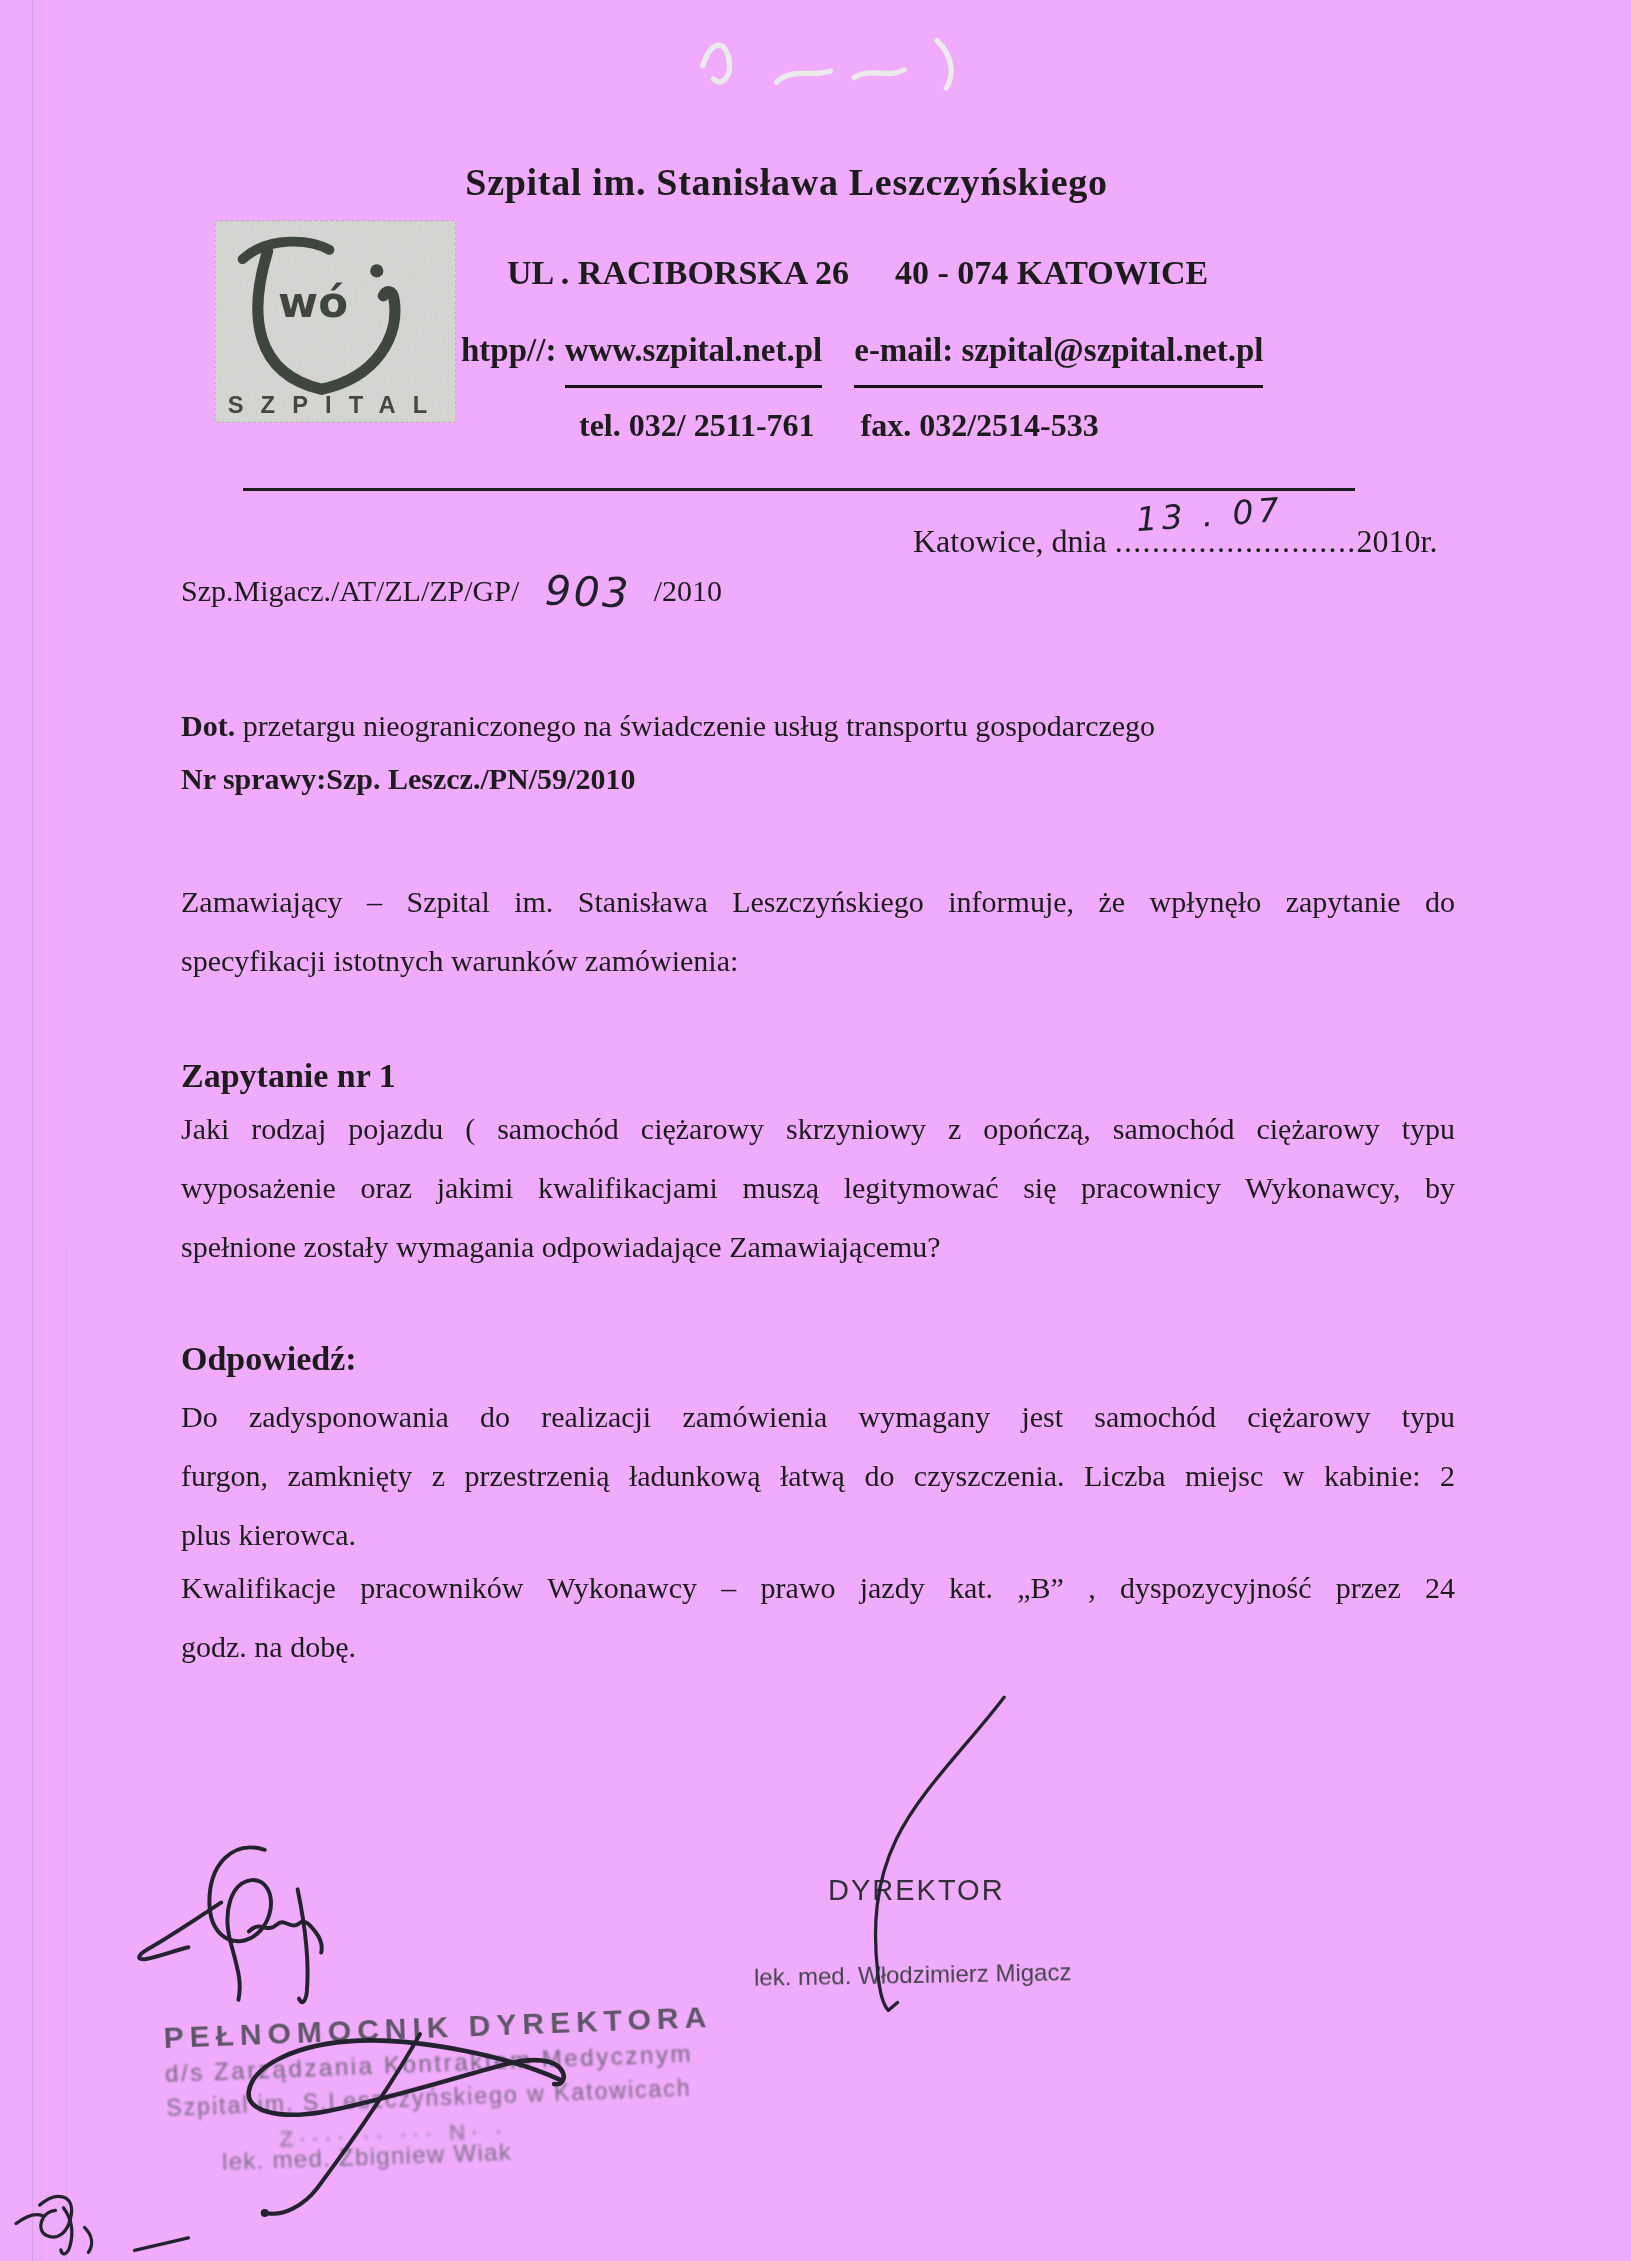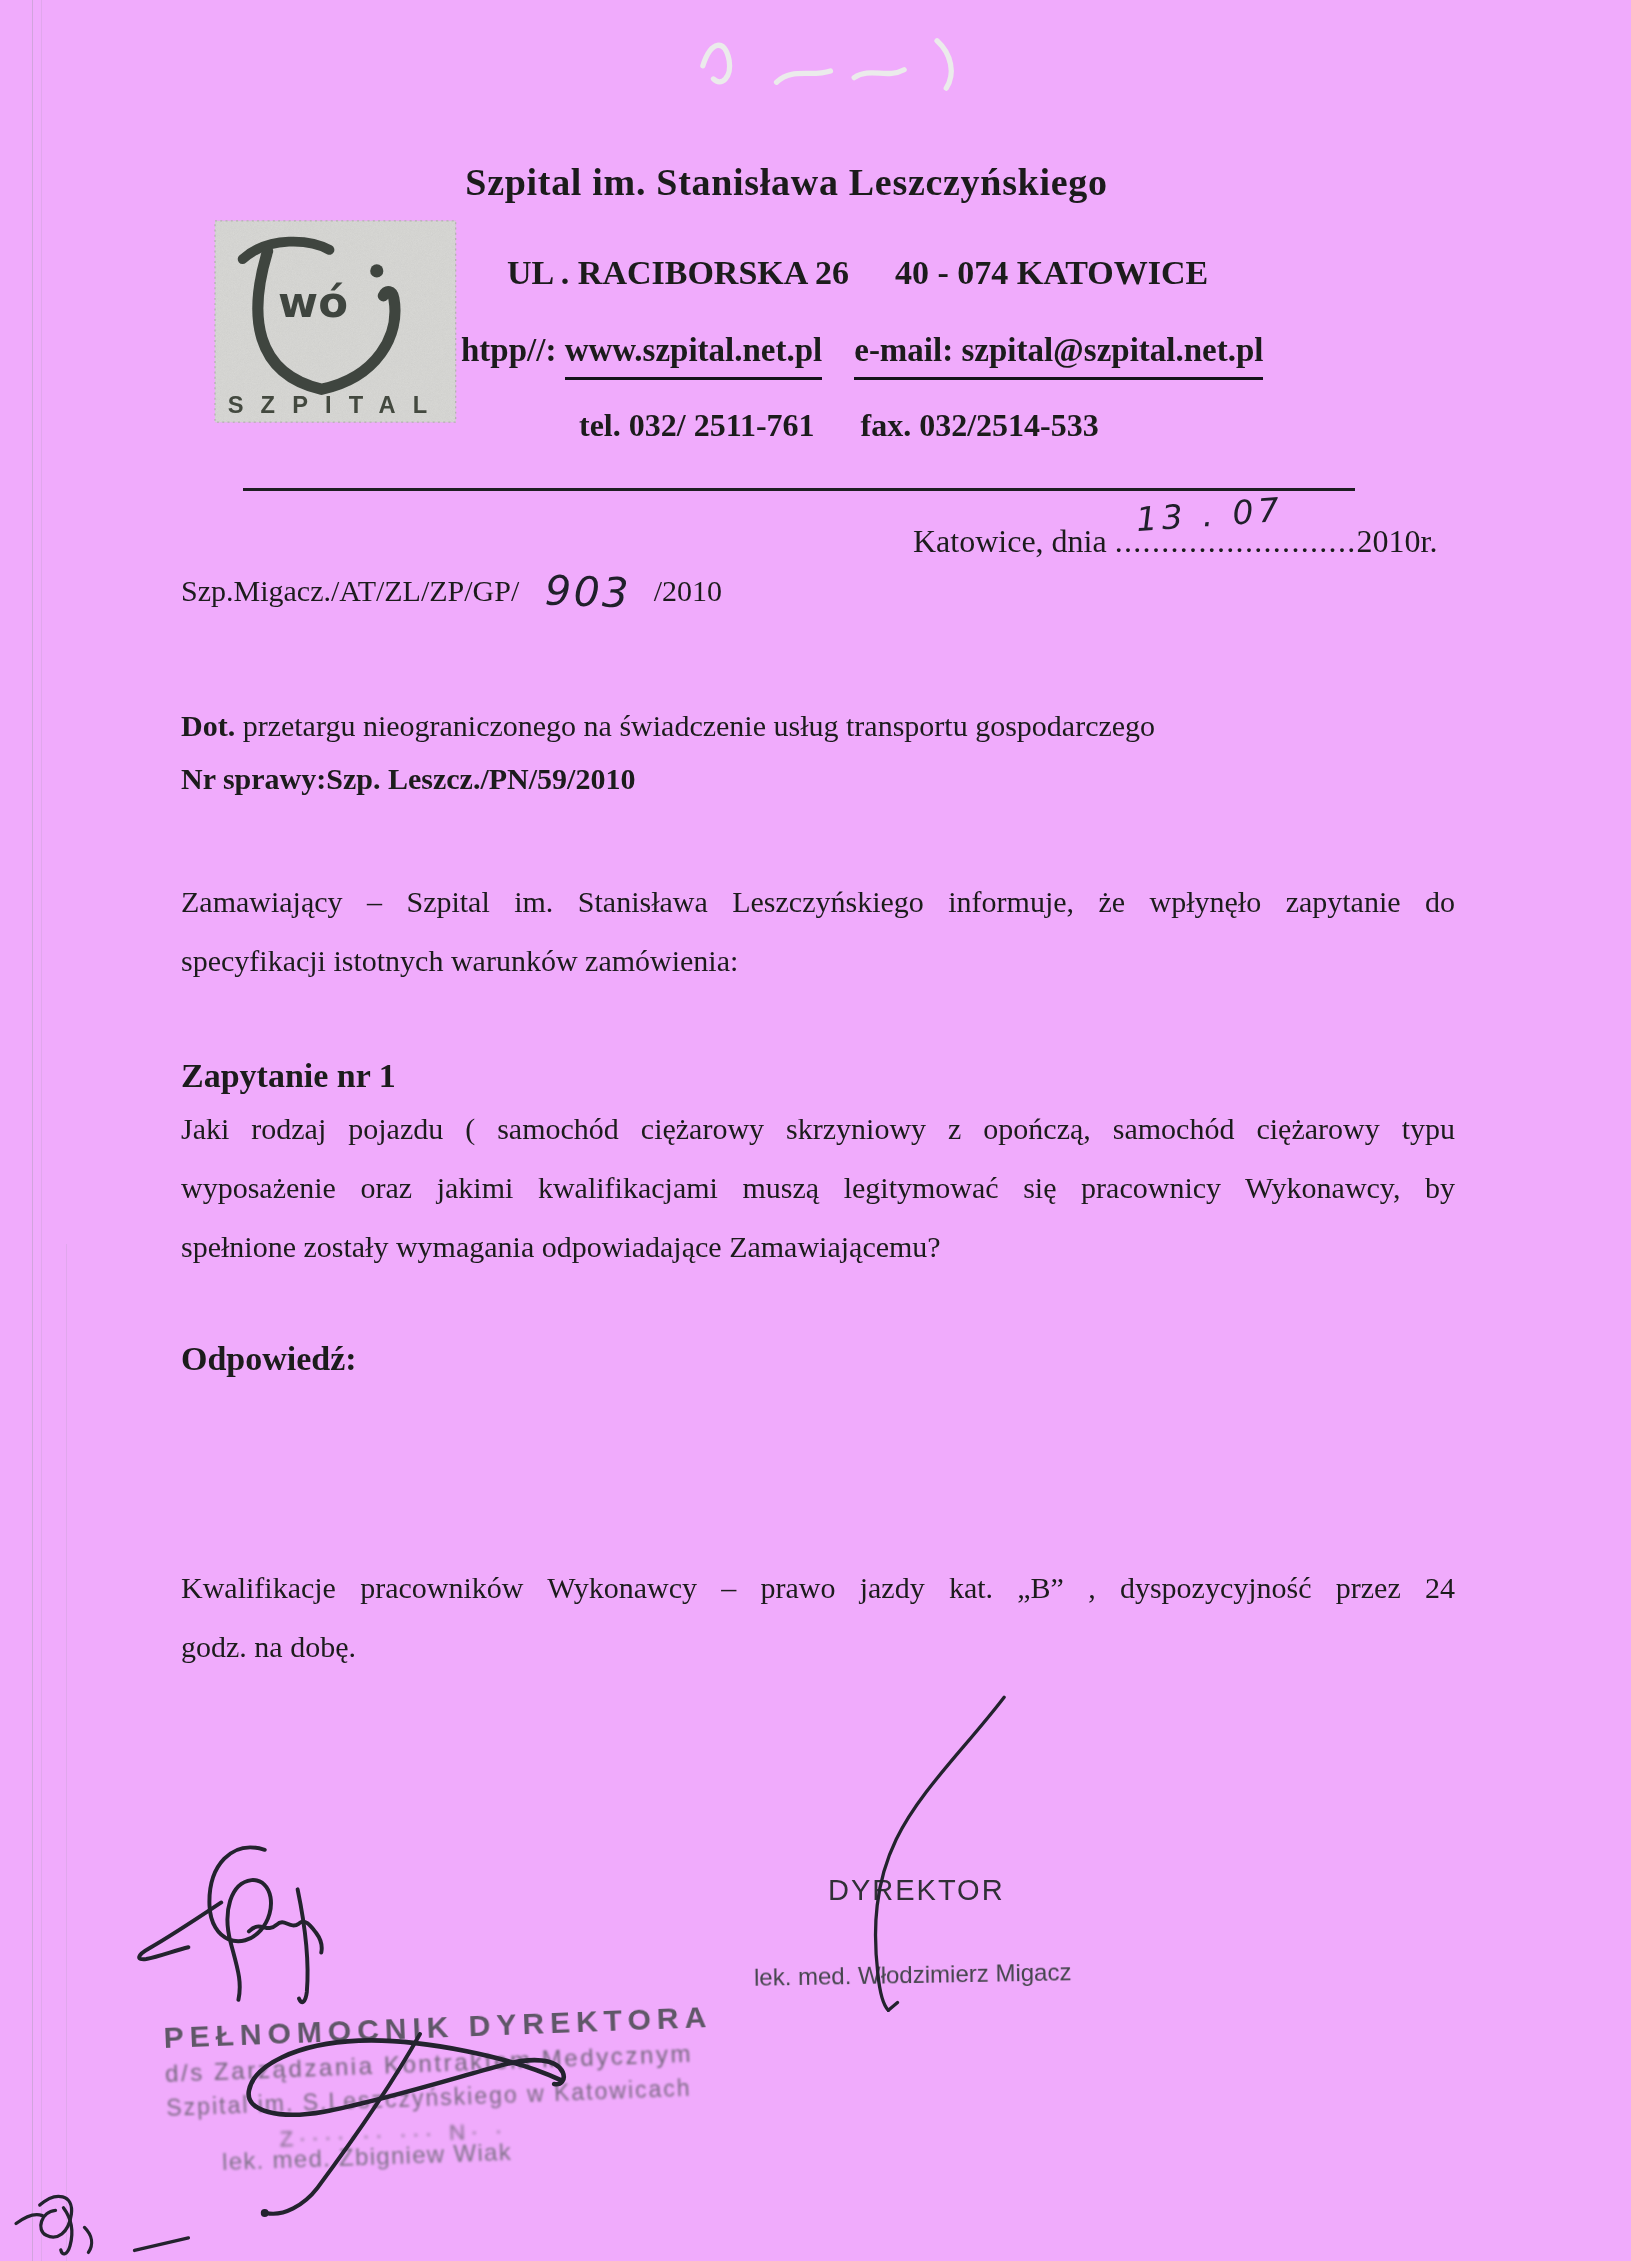--- a/index.html
+++ b/index.html
@@ -17,21 +17,21 @@
   .scanline.s2{left:41px;opacity:.16;}
   .scanline.s3{left:66px;top:55%;height:45%;opacity:.15;}
   
   .hdr-title{position:absolute;left:382px;top:160px;width:809px;text-align:center;
     font-size:38px;font-weight:bold;letter-spacing:0.7px;}
   .hdr-address{position:absolute;left:507px;top:254px;font-size:34px;font-weight:bold;white-space:nowrap;}
   .hdr-web{position:absolute;left:461px;top:332px;font-size:33px;font-weight:bold;white-space:nowrap;}
   .hdr-tel{position:absolute;left:579px;top:407px;font-size:32px;font-weight:bold;white-space:nowrap;}
   .gap-lg{display:inline-block;width:46px;}
   .gap-md{display:inline-block;width:32px;}
-  .u{border-bottom:3.3px solid #14141a;padding-bottom:9px;}
+  .u{border-bottom:3.3px solid #14141a;padding-bottom:17px;}
   .hr{position:absolute;left:243px;top:488px;width:1112px;height:2.6px;background:#1e1e22;}
   
   .logo{position:absolute;left:211px;top:217px;width:250px;height:217px;}
   
   .date-line{position:absolute;left:913px;top:523px;font-size:32px;white-space:nowrap;}
   .date-line .dots{letter-spacing:1.3px;}
   .hw{font-family:"DejaVu Sans",sans-serif;font-style:italic;color:#20202b;}
   .hw-date{position:absolute;left:1136px;top:495px;font-size:33px;letter-spacing:4.6px;
     transform:rotate(-4deg);white-space:nowrap;}
   .ref-line{position:absolute;left:181px;top:568px;font-size:30px;white-space:nowrap;}
@@ -147,20 +147,25 @@
   </div>
 
   <div class="sec-h q-h">Zapytanie nr 1</div>
   <div class="para p-question">
     <div class="jline">Jaki rodzaj pojazdu ( samochód ciężarowy skrzyniowy z opończą, samochód ciężarowy typu</div>
     <div class="jline">wyposażenie oraz jakimi kwalifikacjami muszą legitymować się pracownicy Wykonawcy, by</div>
     <div>spełnione zostały wymagania odpowiadające Zamawiającemu?</div>
   </div>
 
   <div class="sec-h a-h">Odpowiedź:</div>
+  <div class="para p-answer1">
+    <div class="jline">Do zadysponowania  do realizacji zamówienia wymagany jest samochód ciężarowy  typu</div>
+    <div class="jline">furgon, zamknięty z przestrzenią ładunkową łatwą do czyszczenia. Liczba miejsc w kabinie: 2</div>
+    <div>plus kierowca.</div>
+  </div>
   <div class="para p-answer2">
     <div class="jline">Kwalifikacje  pracowników Wykonawcy – prawo jazdy kat. „B” , dyspozycyjność przez 24</div>
     <div>godz. na dobę.</div>
   </div>
 
   <div class="stamp-text dyr">DYREKTOR</div>
   <div class="stamp-text dyr-name">lek. med. Włodzimierz Migacz</div>
 
   <div class="stamp-text stamp">
     <div class="st1">PEŁNOMOCNIK DYREKTORA</div>

